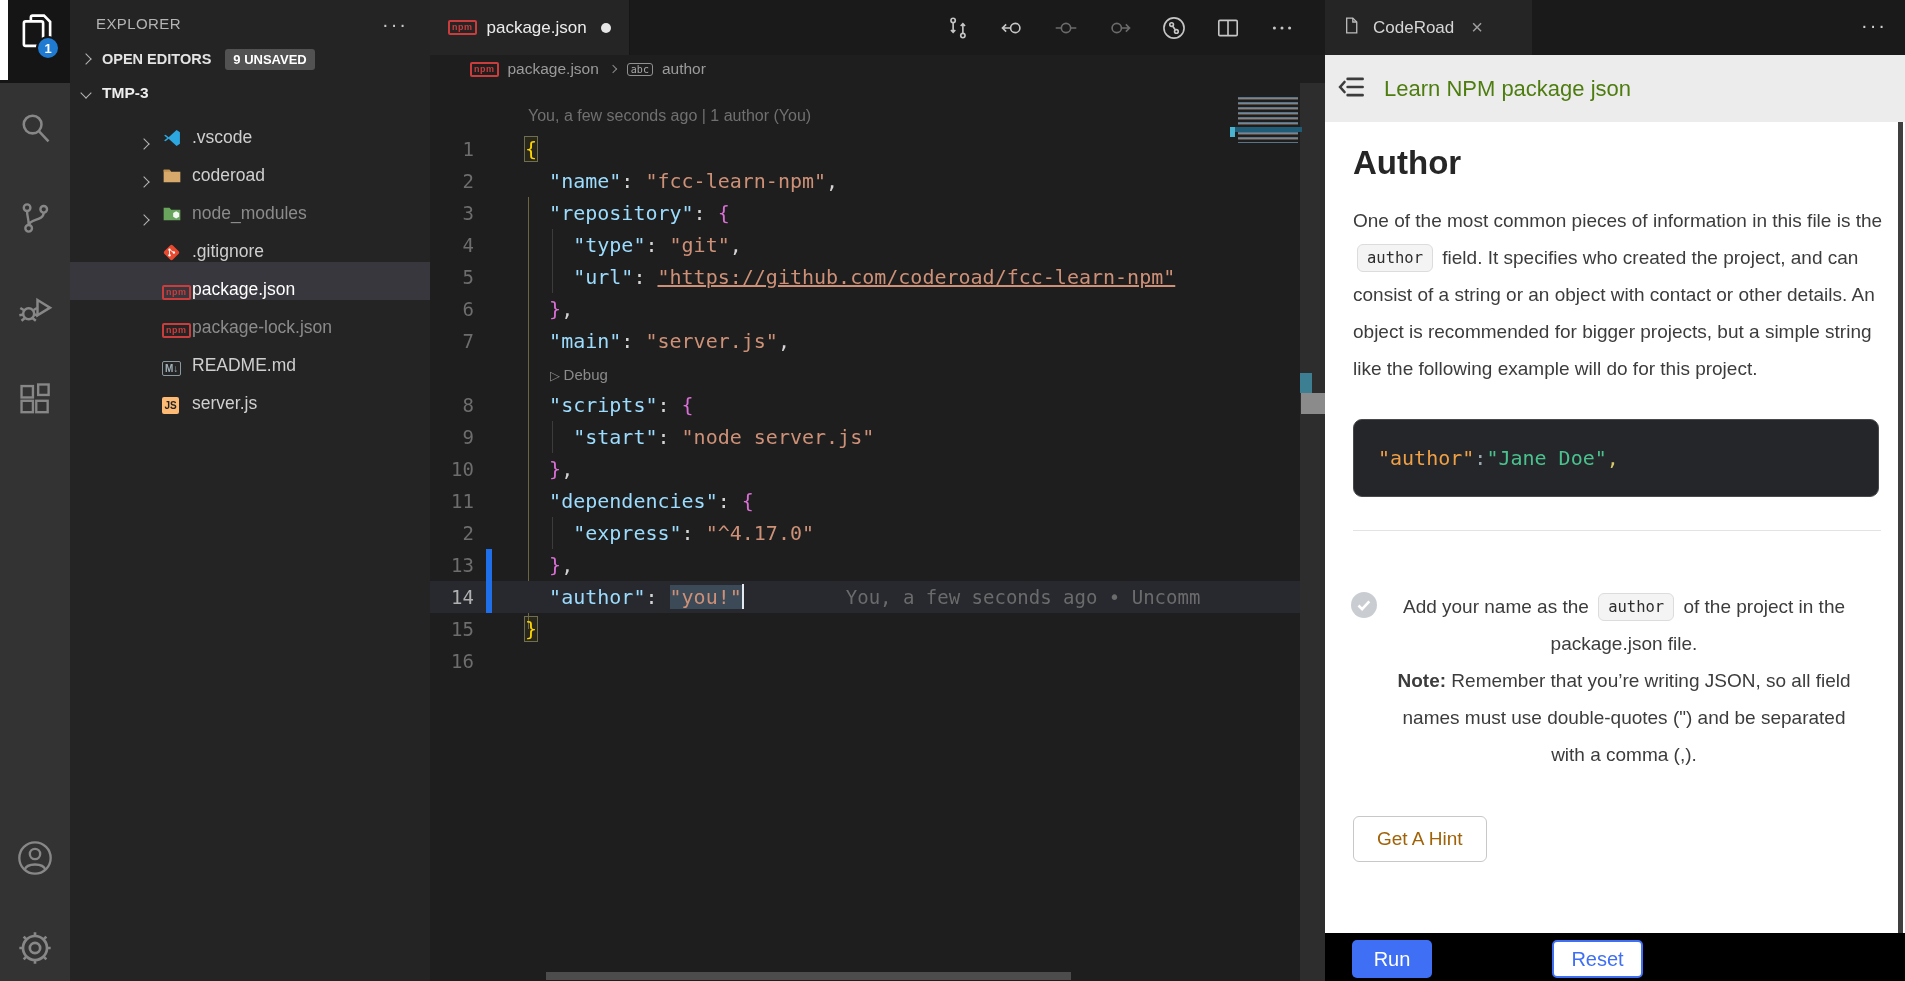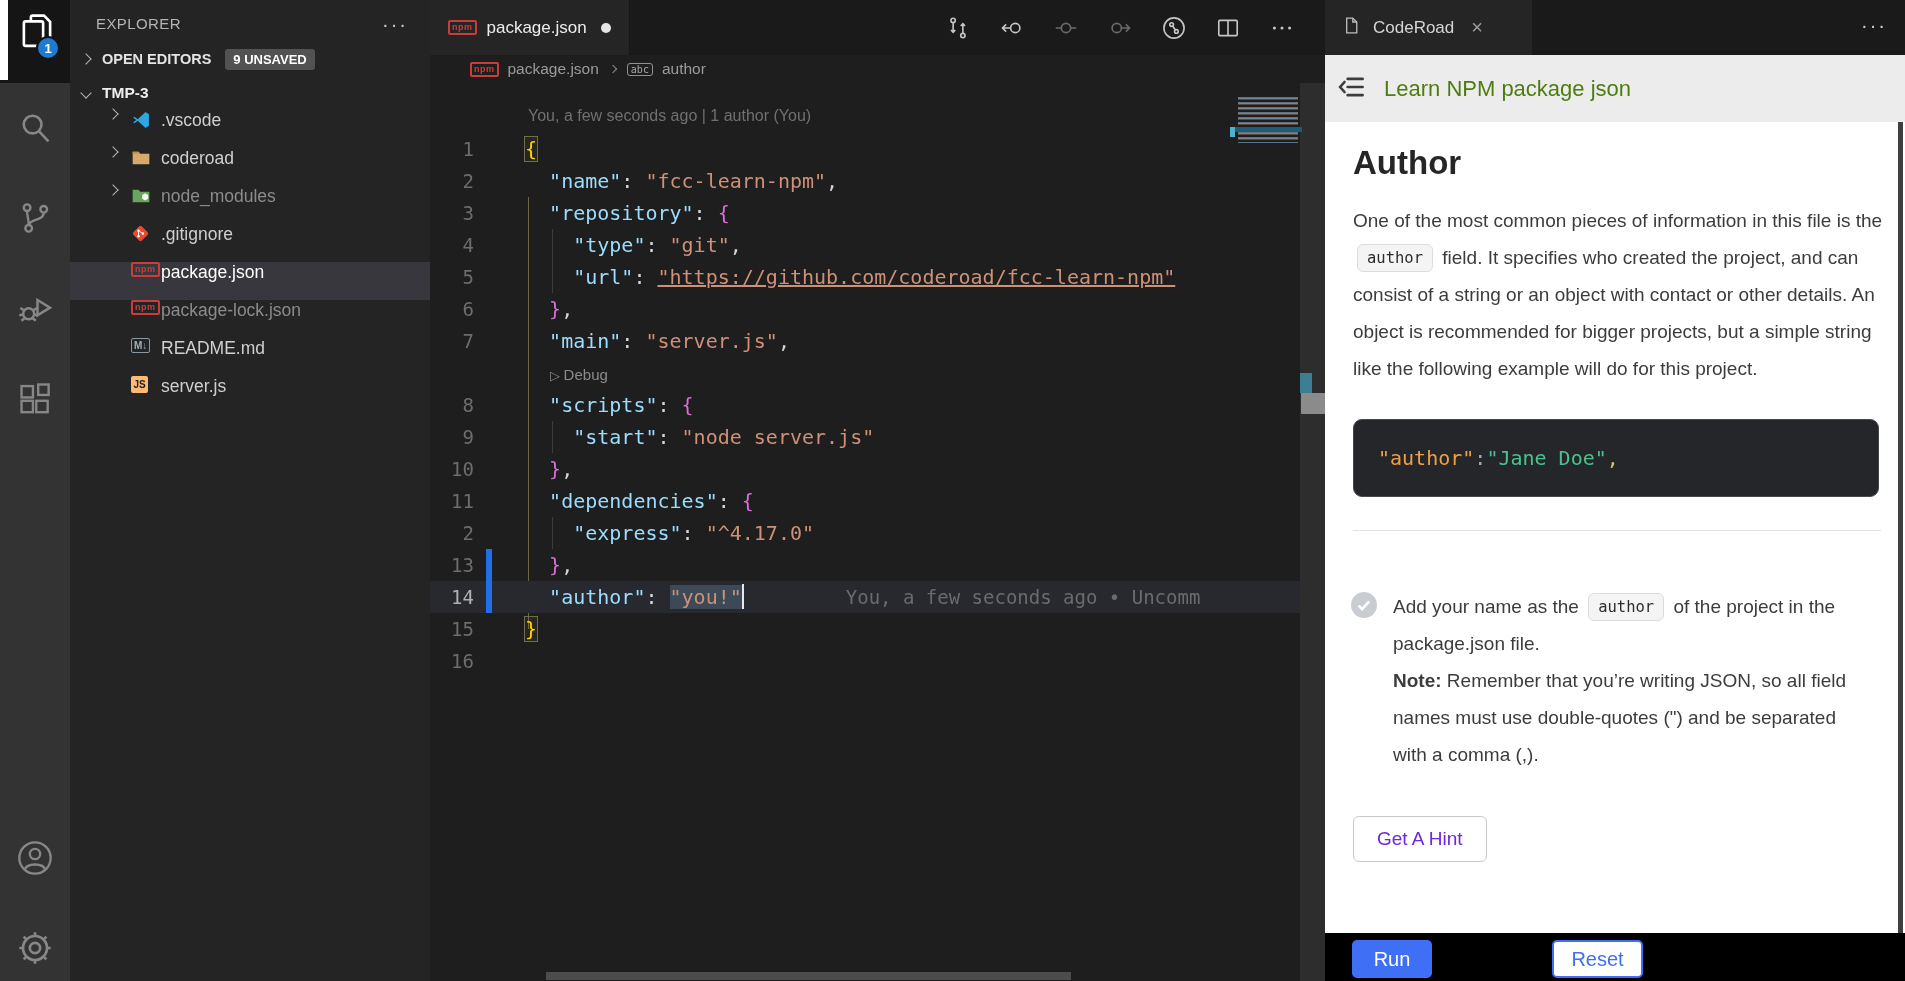--- a/index.html
+++ b/index.html
@@ -20,21 +20,21 @@
   .sb-header { display:flex; align-items:center; justify-content:space-between; padding:15px 22px 10px 26px; }
   .sb-title { font-size:15px; color:#b4b4b4; letter-spacing:.4px; }
   .sb-more { color:#c8c8c8; font-size:20px; letter-spacing:2px; line-height:10px; }
   .sb-row { display:flex; align-items:center; height:34px; padding-left:12px; }
   .cv { display:inline-block; width:8px; height:8px; border-right:1.6px solid #b6b6b6; border-bottom:1.6px solid #b6b6b6; }
   .cv.right { transform:rotate(-45deg); }
   .cv.down { transform:rotate(45deg); }
   .sb-oe-label { font-size:14.5px; font-weight:bold; color:#e4e4e4; margin-left:12px; }
   .sb-badge { margin-left:14px; background:#525252; color:#fff; font-size:13px; font-weight:bold; padding:3px 8px; border-radius:3px; }
   .sb-root-label { font-size:15.5px; font-weight:bold; color:#eeeeee; margin-left:12px; }
-  .tree-row { display:flex; align-items:flex-start; height:38px; padding-left:39px; font-size:17.5px; color:#cfcfcf; cursor:pointer; }
+  .tree-row { display:flex; align-items:flex-end; height:38px; padding-left:70px; font-size:17.5px; color:#cfcfcf; cursor:pointer; }
   .tree-row.selected { background:#37373d; color:#ffffff; }
   .tree-row.dim .tree-label { color:#8b8b8b; }
   .tree-chev { width:22px; display:flex; }
   .tree-chev.hidden { visibility:hidden; }
   .tree-icon { width:30px; display:flex; align-items:center; }
   .npmtag { display:inline-block; border:2px solid #cb3c3c; color:#cb3c3c; font-size:9px; font-weight:bold; letter-spacing:.5px; padding:0 2px; border-radius:2px; line-height:11px; }
   .mdtag { display:inline-block; border:1.5px solid #8b98a0; color:#9fb0ba; font-size:10px; font-weight:bold; padding:0 2px; border-radius:2px; line-height:13px; }
   .jstag { display:inline-flex; width:17px; height:17px; background:#fdba74; color:#222; font-size:10px; font-weight:bold; align-items:center; justify-content:center; border-radius:2px; }
 
   
@@ -98,25 +98,25 @@
   .p-content { position:relative; height:811px; background:#fff; color:#3c3c3c; overflow:hidden; }
   .p-h1 { position:absolute; left:28px; top:22px; font-size:33px; font-weight:bold; color:#262626; }
   .p-para { position:absolute; left:28px; top:80px; width:532px; font-size:19px; line-height:37px; }
   .chip { display:inline-block; font-family:"DejaVu Sans Mono", monospace; font-size:15.5px; background:#f4f4f4; border:1px solid #dcdcdc; border-radius:6px; padding:2px 9px; margin:0 4px; line-height:22px; vertical-align:1px; color:#2d2d2d; }
   .codeblock { position:absolute; left:28px; top:297px; width:526px; height:78px; background:#24262a; border:1px solid #47494d; border-radius:9px; display:flex; align-items:center; padding-left:24px; font-family:"DejaVu Sans Mono", monospace; font-size:20px; }
   .tok.xkey { color:#f0a045; }
   .tok.xpn { color:#9aa7b0; }
   .tok.xstr { color:#4ac28e; }
   .tok.xcomma { color:#d9c66a; }
   .p-hr { position:absolute; left:28px; top:408px; width:528px; border-top:1px solid #e3e3e3; }
-  .task { position:absolute; left:25px; top:466px; width:530px; display:flex; gap:15px; }
+  .task { position:absolute; left:25px; top:466px; width:530px; display:flex; gap:15px;text-align:center; }
   .task-check { flex:0 0 28px; padding-top:3px; }
   .task-text { font-size:19px; line-height:37px; width:462px; }
   .task-text .b { font-weight:bold; }
-  .hint-btn { position:absolute; left:28px; top:694px; display:inline-block; padding:11px 23px; border:1.5px solid #c8c8c8; border-radius:6px; background:#fff; font-size:19px; color:#6d28d9; cursor:pointer; }
+  .hint-btn { position:absolute; left:28px; top:694px; display:inline-block; padding:11px 23px; border:1.5px solid #c8c8c8; border-radius:6px; background:#fff; font-size:19px; color:#a16207; cursor:pointer; }
   .p-scrollline { position:absolute; right:2px; top:0; width:5px; height:100%; background:#3f3f3f; }
   .p-bottombar { position:relative; height:48px; background:#000000; }
   .run-btn { position:absolute; left:27px; top:7px; width:80px; height:38px; background:#3e6ff4; border:none; border-radius:5px; color:#fff; font-size:20px; font-family:"Liberation Sans", sans-serif; cursor:pointer; }
   .reset-btn { position:absolute; left:227px; top:7px; width:91px; height:38px; background:#ffffff; border:2px solid #3e6ff4; border-radius:5px; color:#3e6ff4; font-size:20px; font-family:"Liberation Sans", sans-serif; cursor:pointer; }
 </style>
 </head>
 <body>
 
 <div class="root">
 

